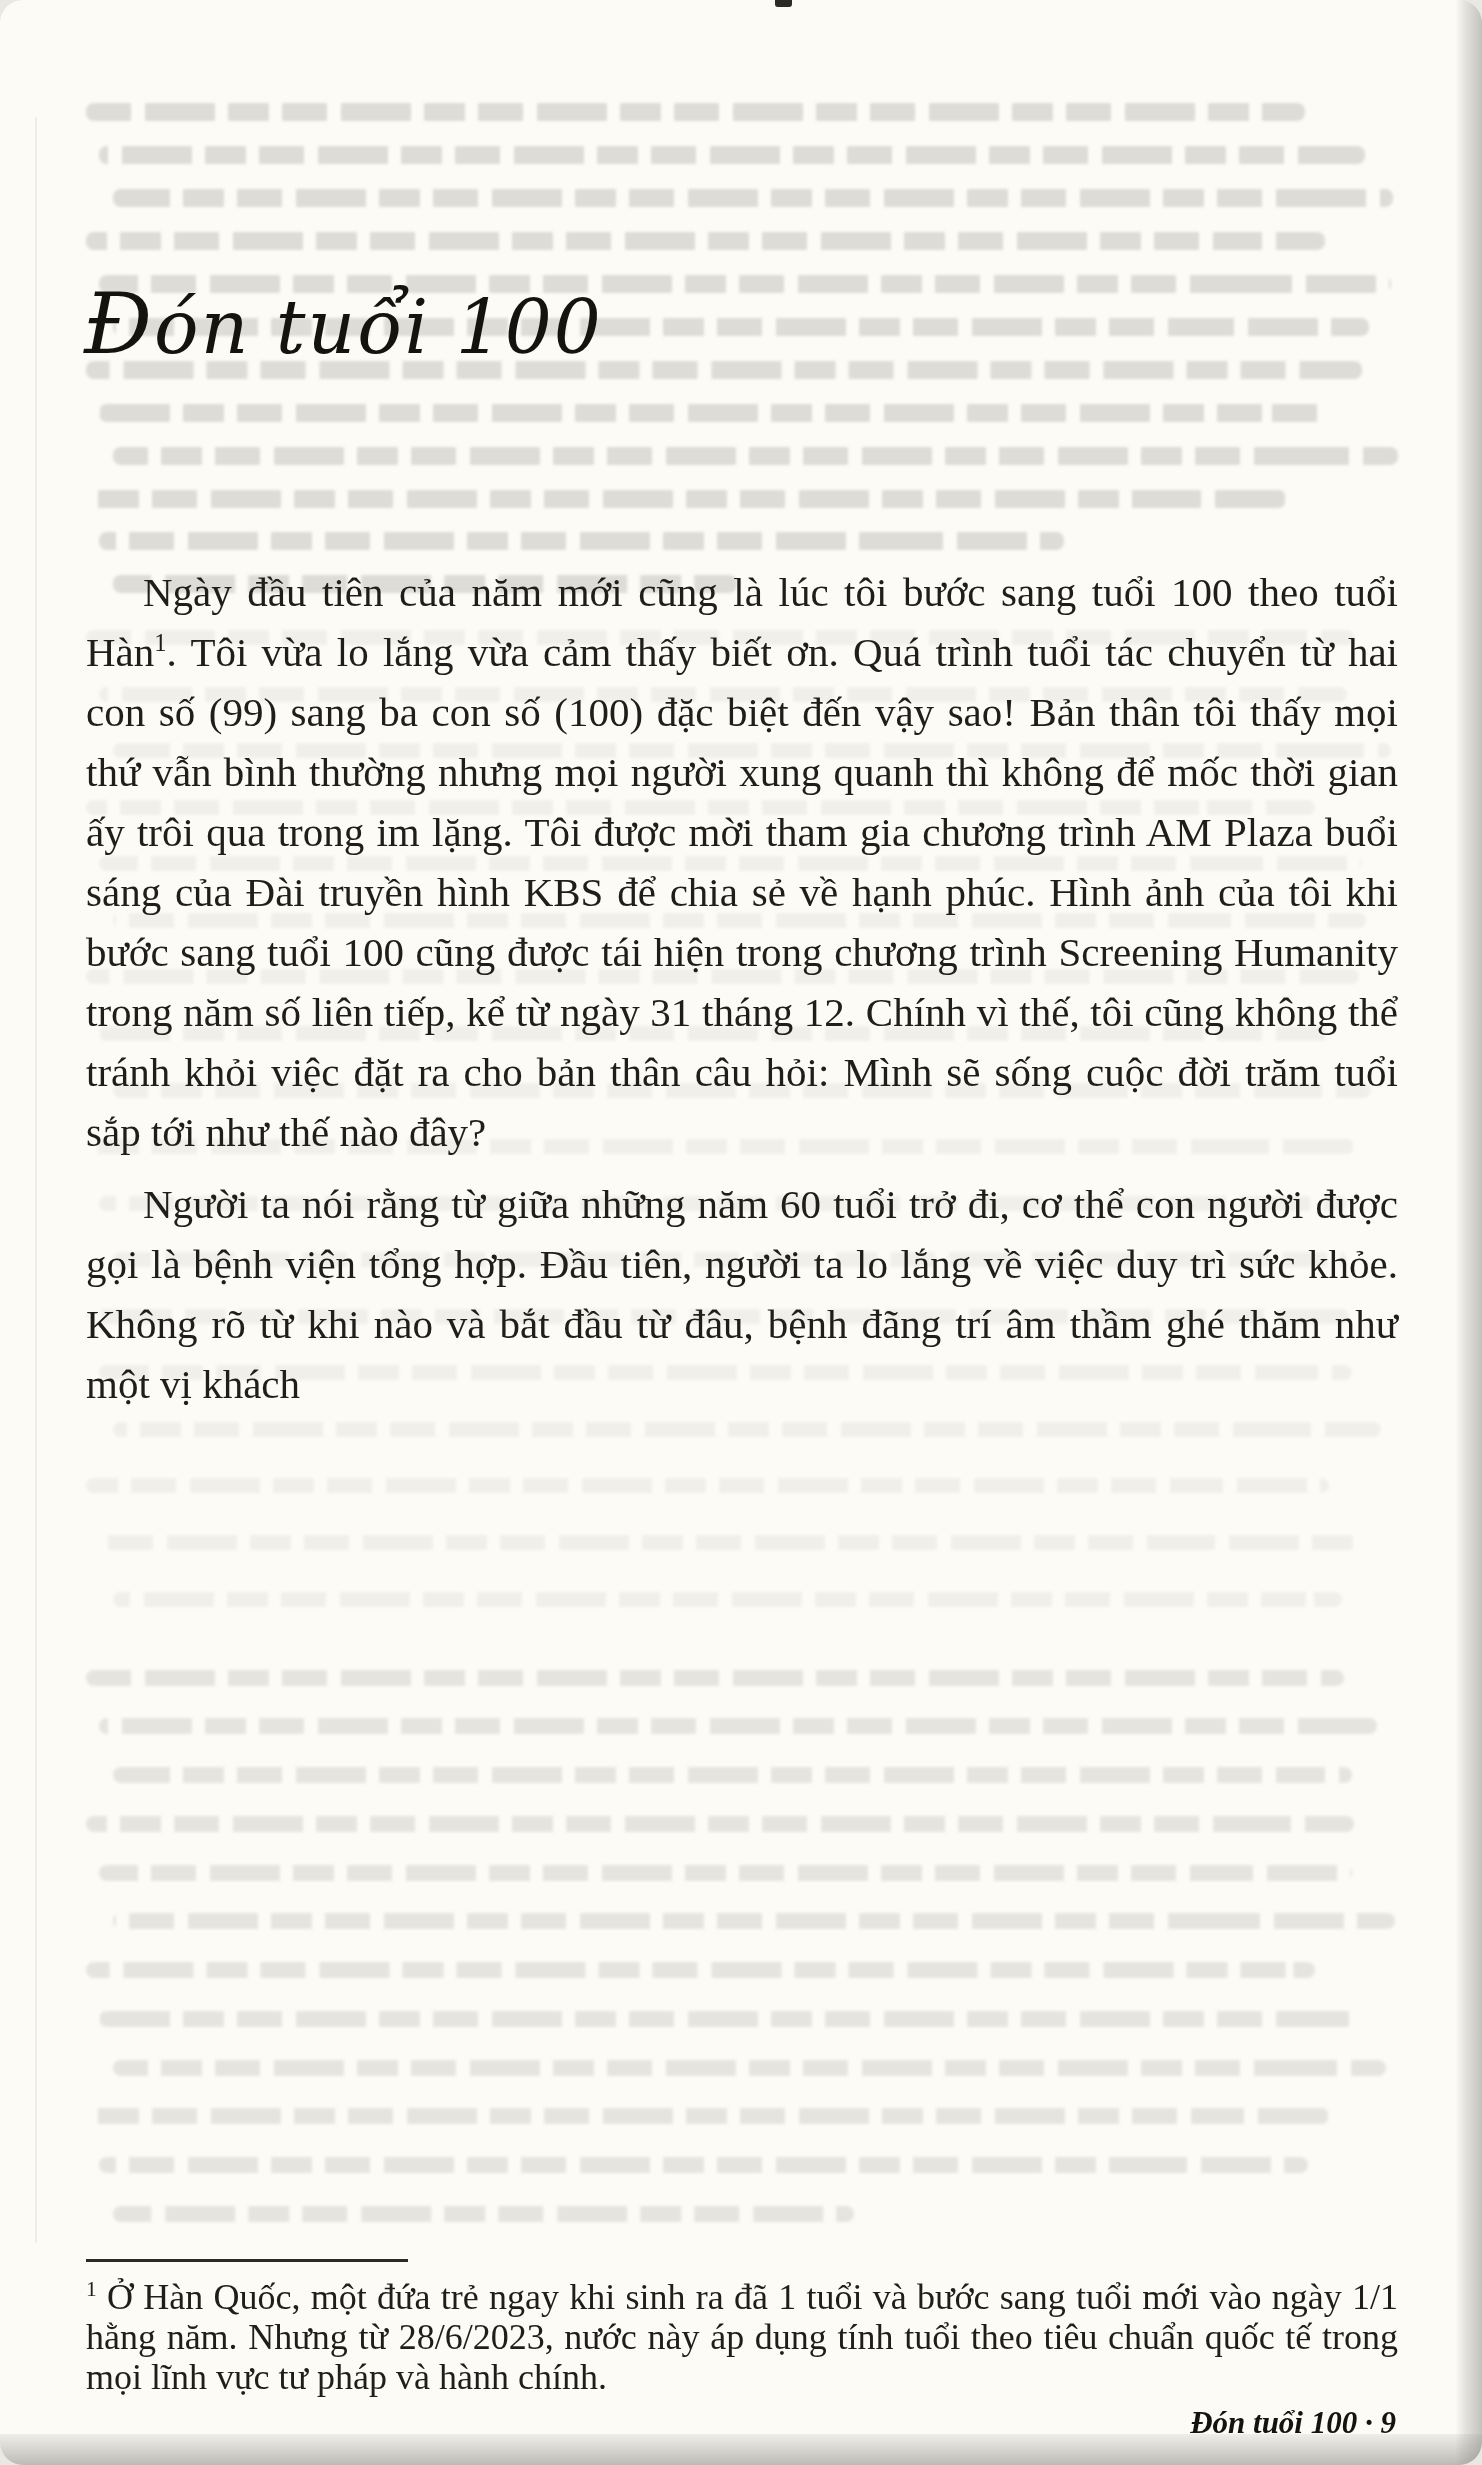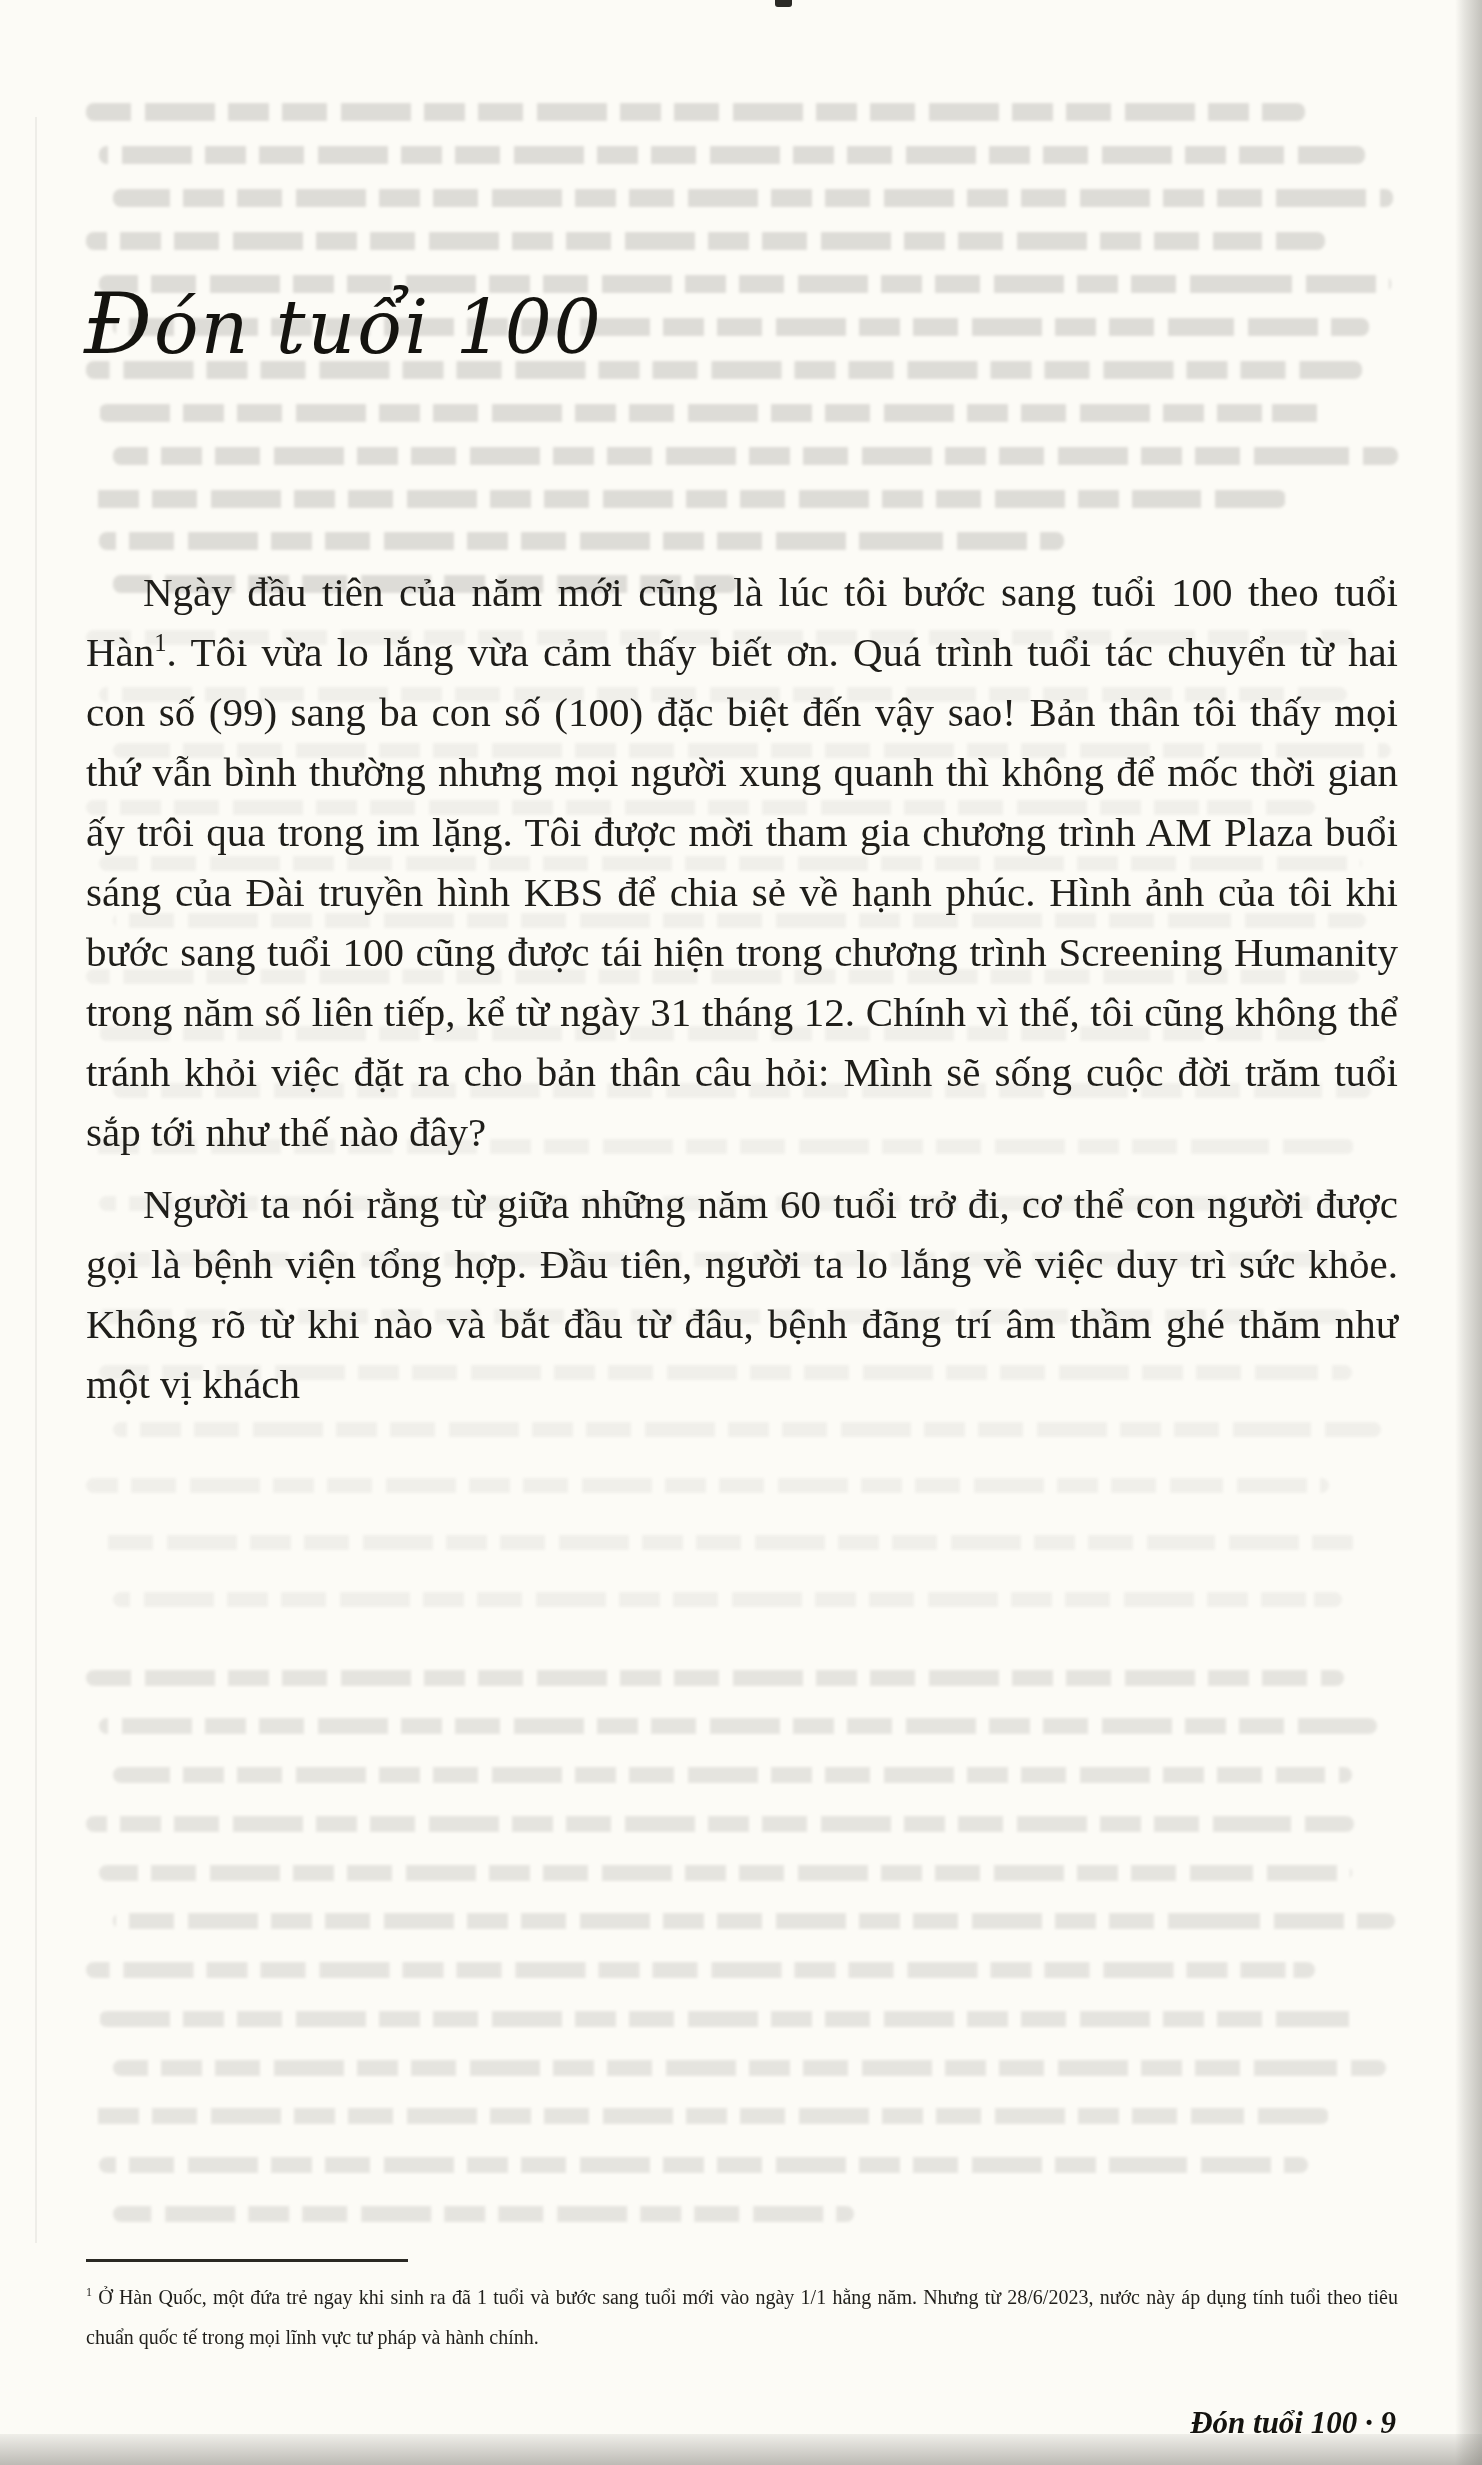--- a/index.html
+++ b/index.html
@@ -9,20 +9,21 @@
   }
   *{margin:0;padding:0;box-sizing:border-box;}
   html,body{background:#e9e8e4;}
   .page{
     position:relative;
     width:1482px;height:2465px;
     background:var(--paper);
     overflow:hidden;
     font-family:"Liberation Serif", serif;
     color:var(--ink);
+    border-radius:23px;
   }
   
   .bleed{position:absolute;inset:0;pointer-events:none;}
   .bleed-line{
     position:absolute;
     border-radius:7.8px;
     filter:blur(1.6px);
     background-image:repeating-linear-gradient(90deg,
       var(--bleed) 0 45px, transparent 45px 59px,
       var(--bleed) 59px 129px, transparent 129px 142px,
@@ -51,21 +52,21 @@
   .para .it, .footnote .it{}
   sup{vertical-align:super;font-size:60%;line-height:0;}
   
   .footnote-block{
     position:absolute;left:86px;right:84px;top:2259px;
   }
   .footnote-rule{
     width:322px;height:2.9px;background:#2a2924;margin-bottom:15.6px;
   }
   .footnote{
-    font-size:20px;line-height:40px;text-align:justify;margin-top:8px;
+    font-size:36px;line-height:40px;text-align:justify;margin-top:8px;
   }
   
   .footer{
     position:absolute;right:86px;top:2405px;
     font-style:italic;font-weight:bold;
     font-size:31px;color:#14130f;
     white-space:nowrap;
     text-align:center;
   }
   

